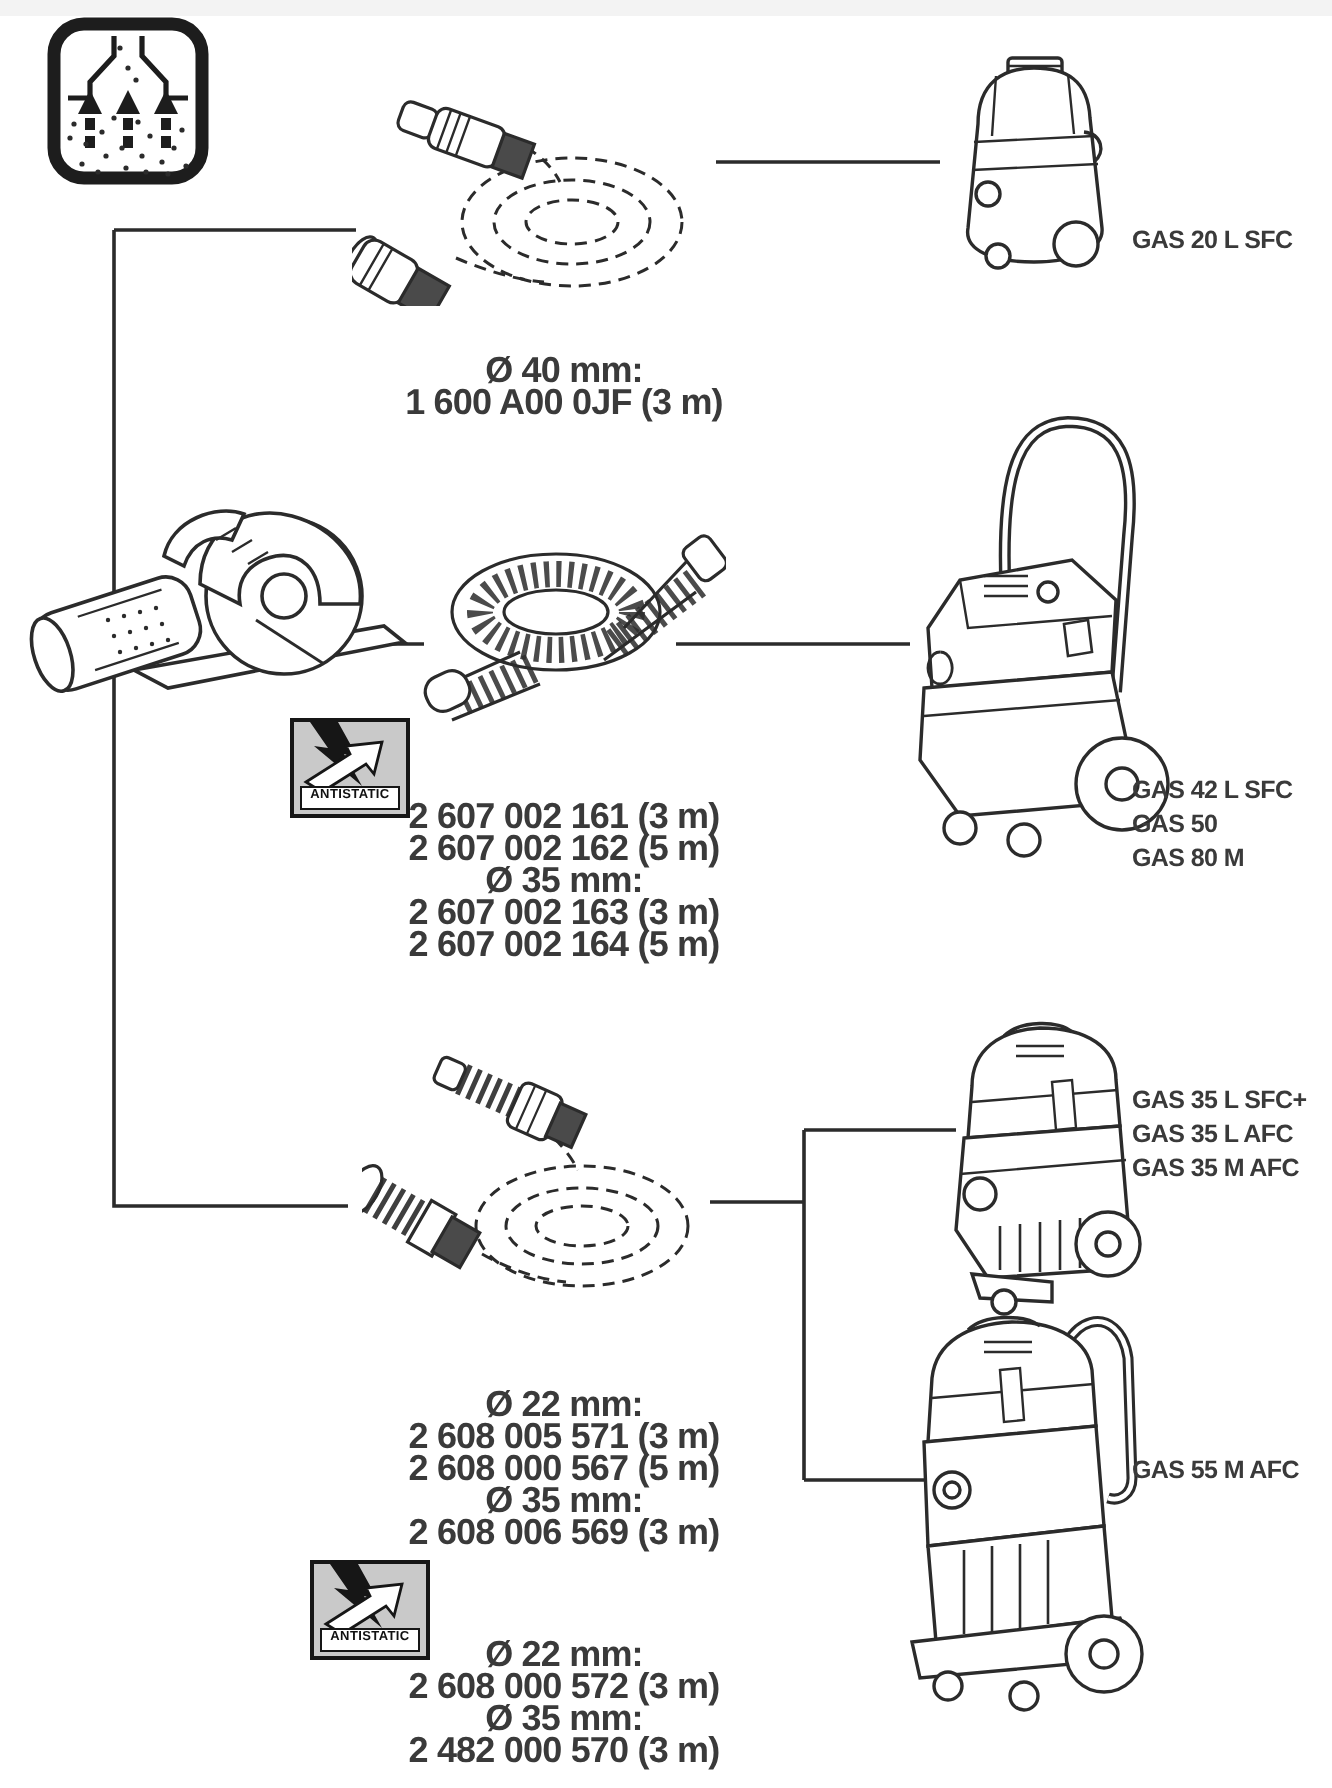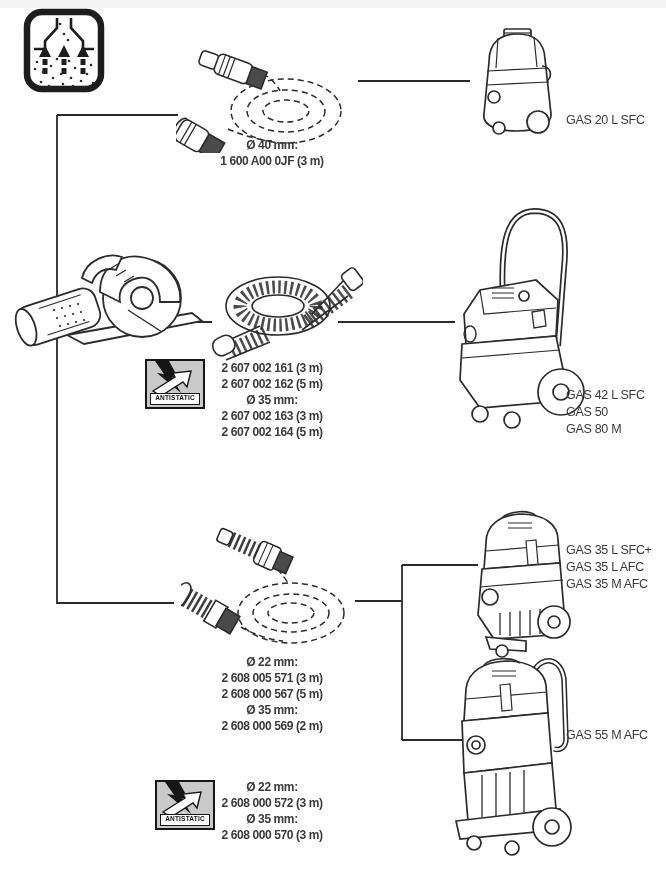--- a/index.html
+++ b/index.html
@@ -3,26 +3,27 @@
 <meta charset="utf-8">
 <style>
   html,body{margin:0;padding:0;background:#fff;}
   .canvas{
     position:relative;width:666px;height:894px;background:#ffffff;overflow:hidden;
     font-family:"Liberation Sans",sans-serif;
   }
   .topstrip{position:absolute;left:0;top:0;width:666px;height:8px;background:#f3f3f3;}
   .abs{position:absolute;}
   .spec{
-    position:absolute;left:184px;width:176px;text-align:center;
-    color:#3a3a3a;font-weight:700;font-size:12px;line-height:16px;letter-spacing:-0.4px;
+    position:absolute;left:194px;width:176px;text-align:center;
+    color:#3a3a3a;font-weight:700;font-size:18px;line-height:16px;letter-spacing:-0.4px;
     white-space:nowrap;
+    margin-top:40px;
   }
   .vlabel{
-    position:absolute;left:566px;color:#3a3a3a;font-weight:400;font-size:12.5px;
+    position:absolute;left:566px;color:#3a3a3a;font-weight:700;font-size:12.5px;
     line-height:17px;letter-spacing:-0.3px;white-space:nowrap;text-align:left;
   }
   .antistatic-badge{
     position:absolute;width:60px;height:50px;background:#c9c9c9;
     border:2px solid #161616;box-sizing:border-box;
   }
   .antistatic-label{
     position:absolute;left:3px;right:3px;bottom:2px;height:10px;background:#ffffff;
     border:1px solid #161616;font-size:6.5px;line-height:8px;font-weight:700;
     text-align:center;color:#111;letter-spacing:0.2px;
@@ -273,28 +274,28 @@
     <div>Ø 35 mm:</div>
     <div>2 607 002 163 (3 m)</div>
     <div>2 607 002 164 (5 m)</div>
   </div>
 
   <div class="spec" style="top:654px">
     <div>Ø 22 mm:</div>
     <div>2 608 005 571 (3 m)</div>
     <div>2 608 000 567 (5 m)</div>
     <div>Ø 35 mm:</div>
-    <div>2 608 000 569 (2 m)</div>
+    <div>2 608 006 569 (3 m)</div>
   </div>
 
   <div class="spec" style="top:779px">
     <div>Ø 22 mm:</div>
     <div>2 608 000 572 (3 m)</div>
     <div>Ø 35 mm:</div>
-    <div>2 608 000 570 (3 m)</div>
+    <div>2 482 000 570 (3 m)</div>
   </div>
 
   <div class="vlabel" style="top:112px">
     <div>GAS 20 L SFC</div>
   </div>
 
   <div class="vlabel" style="top:387px">
     <div>GAS 42 L SFC</div>
     <div>GAS 50</div>
     <div>GAS 80 M</div>

